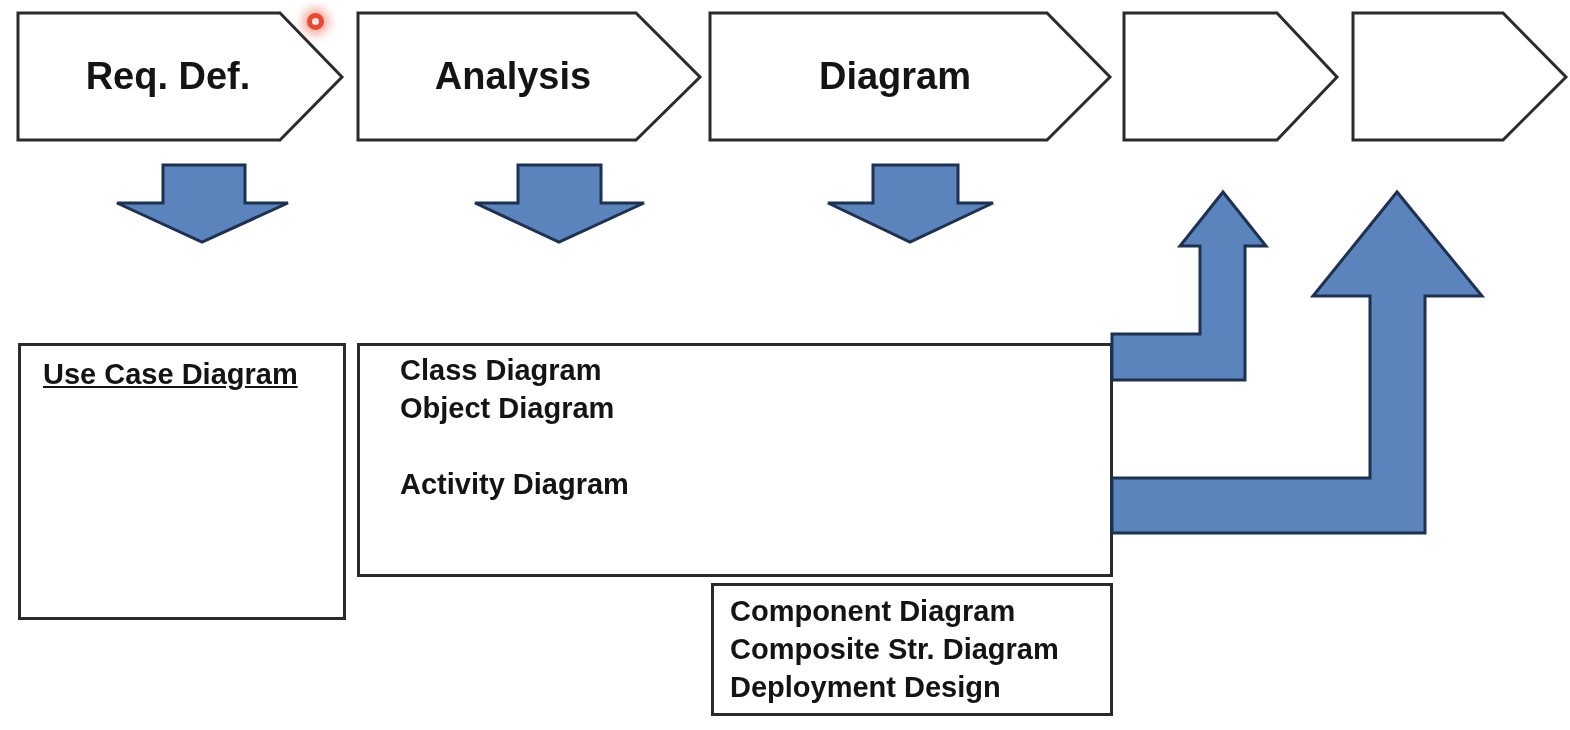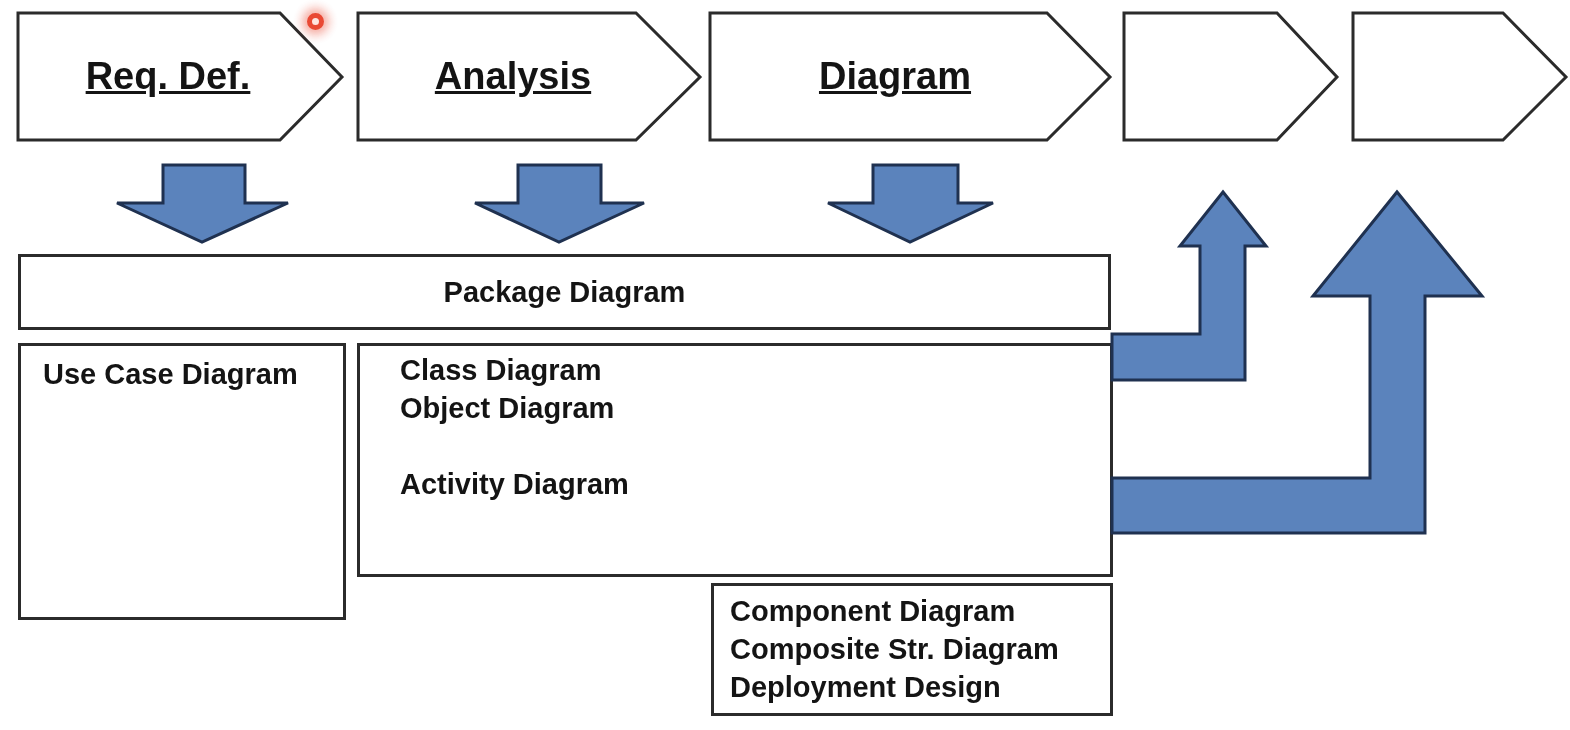--- a/index.html
+++ b/index.html
@@ -38,21 +38,20 @@
     position: absolute;
     top: 13px;
     height: 127px;
     line-height: 127px;
     text-align: center;
     font-size: 38px;
     font-weight: bold;
     color: var(--text, #141414);
     z-index: 3;
     white-space: nowrap;
-    text-decoration: underline;
   }
   .box {
     position: absolute;
     background: #ffffff;
     border: 3px solid var(--border, #2b2b2b);
     box-sizing: border-box;
     z-index: 1;
     color: var(--text, #141414);
     font-weight: bold;
   }
@@ -64,20 +63,21 @@
   }
   #package-box {
     left: 18px; top: 254px; width: 1093px; height: 76px;
     display: flex; align-items: center; justify-content: center;
     font-size: 29px;
   }
   #usecase-box {
     left: 18px; top: 343px; width: 328px; height: 277px;
     padding: 9px 0 0 22px;
     font-size: 29px;
+    text-decoration: underline;
   }
   #middle-box {
     left: 357px; top: 343px; width: 756px; height: 234px;
     padding: 5px 0 0 40px;
   }
   #component-box {
     left: 711px; top: 583px; width: 402px; height: 133px;
     padding: 6px 0 8px 16px;
   }
   .cursor-dot {
@@ -110,23 +110,20 @@
     <polygon class="blue-arrow" points="873,165 958,165 958,203 993,203 910,242 828,203 873,203"></polygon>
 
     <polygon class="blue-arrow" points="1112,380 1112,334 1200,334 1200,246 1180,246 1223,192 1266,246 1245,246 1245,380"></polygon>
     <polygon class="blue-arrow" points="1112,533 1112,478 1370,478 1370,296 1313,296 1397,192 1482,296 1425,296 1425,533"></polygon>
   </svg>
 
   <div class="phase-label" style="left:18px; width:300px;">Req. Def.</div>
   <div class="phase-label" style="left:358px; width:310px;">Analysis</div>
   <div class="phase-label" style="left:710px; width:370px;">Diagram</div>
 
-  <div class="box" id="package-box">
-    <span>Package Diagram</span>
-  </div>
 
   <div class="box" id="usecase-box">
     <div class="bline">Use Case Diagram</div>
   </div>
 
   <div class="box" id="middle-box">
     <div class="bline">Class Diagram</div>
     <div class="bline">Object Diagram</div>
     <div class="bline"></div>
     <div class="bline">Activity Diagram</div>

